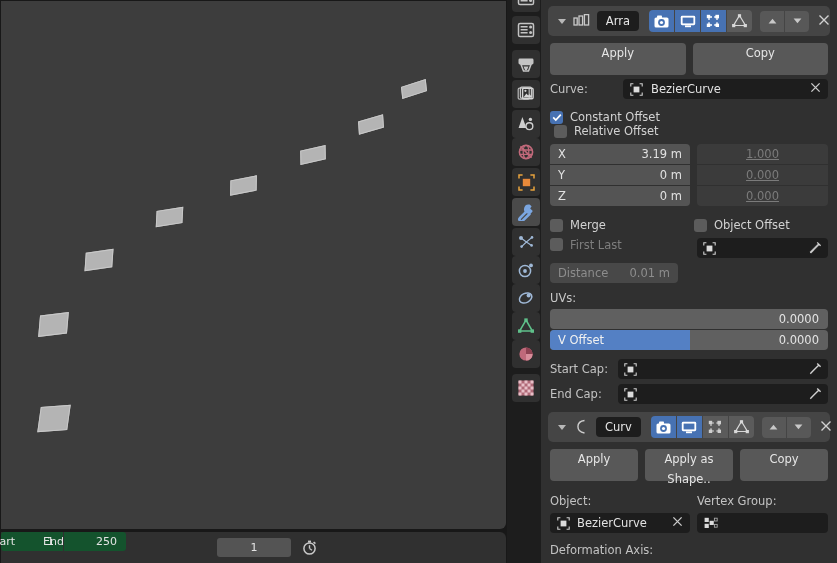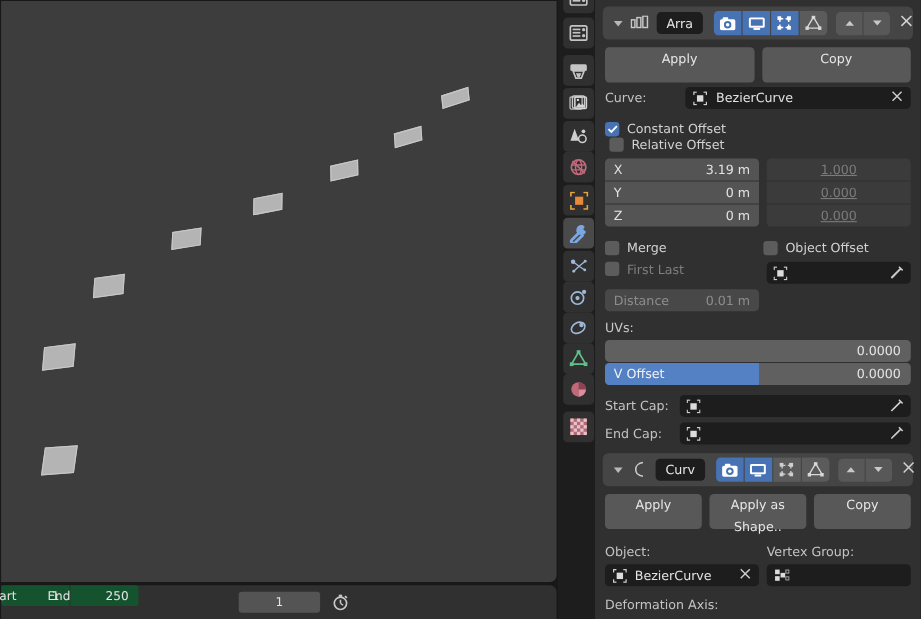--- a/index.html
+++ b/index.html
@@ -509,21 +509,21 @@
             <span>
               <svg width="13" height="13" viewBox="0 0 13 13">
                 <path d="M8.2 1.4 L11.6 4.8 M9.9 3.1 L4.4 8.6 L2.2 10.8 L1.3 11.7 L2.3 11 L4.5 8.8" stroke="#d0d0d0" stroke-width="1.3" fill="none"></path>
                 <path d="M9.9 3.1 L4.6 8.4 L2.4 10.6 L1.4 11.6" stroke="#d0d0d0" stroke-width="2.2" fill="none" opacity="0.55"></path>
               </svg>
             </span>
           </div>
         </div>
 
         <div class="row" style="margin-top:5px;">
-          <div class="numrow dimflat" style="width:140px;border-radius:4px;justify-content:space-between;">
+          <div class="numrow dimflat" style="width:128px;border-radius:4px;justify-content:space-between;">
             <span>Distance</span>
             <span>0.01 m</span>
           </div>
         </div>
 
         <div class="secthead">UVs:</div>
 
         <div style="margin-top:4px;">
           <div class="uvrow">
             <div class="uvv">0.0000</div>

